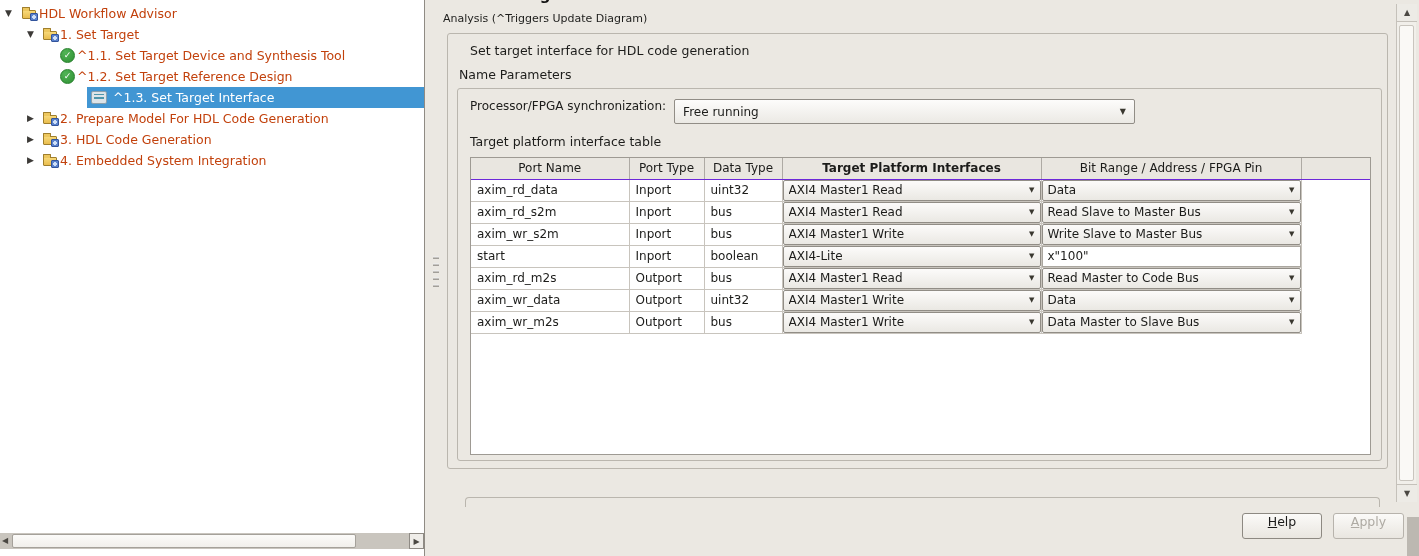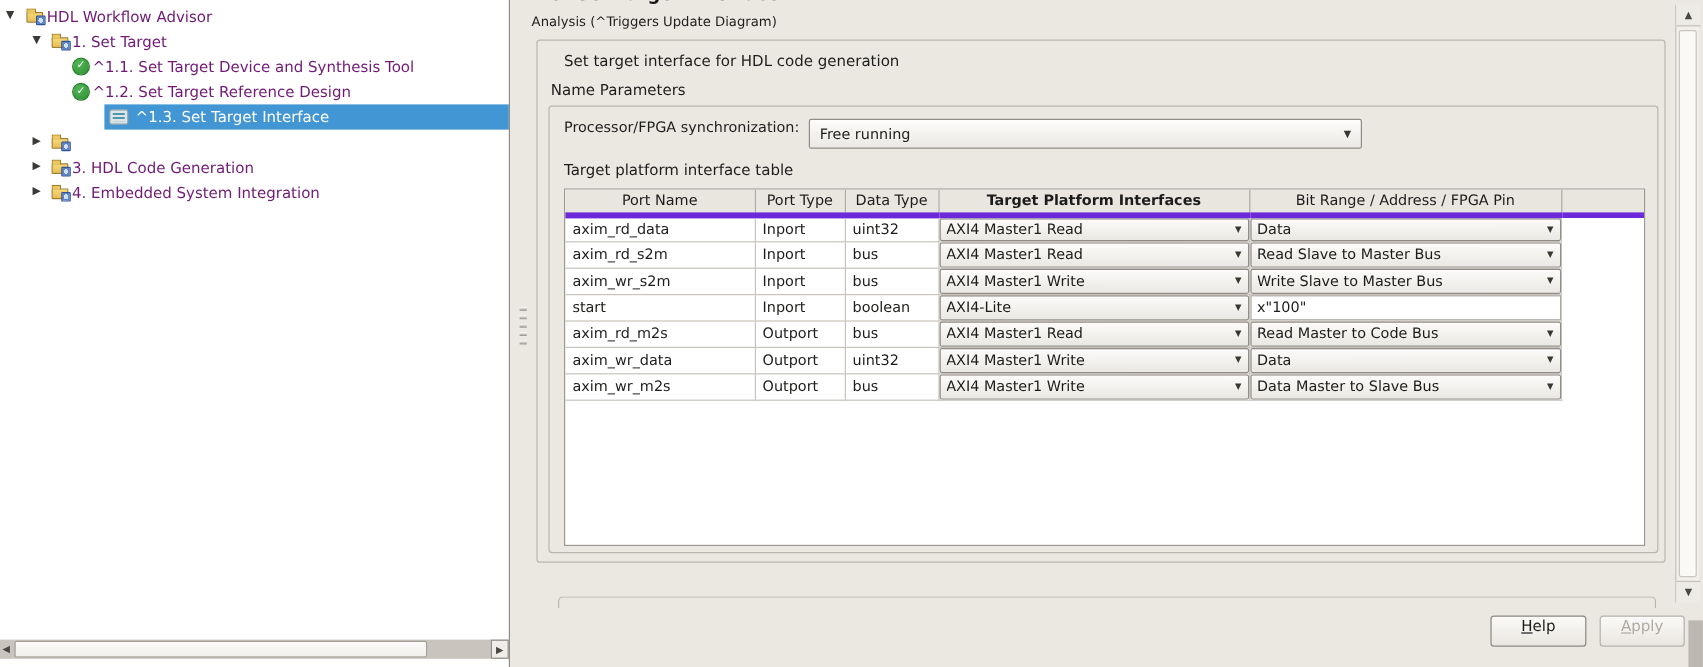--- a/index.html
+++ b/index.html
@@ -6,21 +6,21 @@
   html,body { width:1419px; height:556px; }
   body { font-family:"DejaVu Sans","Liberation Sans",sans-serif; background:#ebe8e2; overflow:hidden; }
   .window { position:relative; width:1419px; height:556px; background:#ebe8e2; }
 
   
   .tree-panel { position:absolute; left:0; top:0; width:425px; height:556px; background:#ffffff; border-right:1px solid #8f8b84; }
   .tree-rows { position:absolute; left:0; top:3px; right:0; }
   .trow { display:flex; align-items:center; height:21px; width:100%; cursor:default; }
   .exp { width:17px; font-size:9px; color:#3c3a37; display:inline-flex; align-items:center; justify-content:flex-start; line-height:1; }
   .exp.d1 { width:16px; }
-  .tlabel { font-size:12.5px; color:#701a75; white-space:nowrap; }
+  .tlabel { font-size:12.5px; color:#c2410c; white-space:nowrap; }
   .tlabel.sel { color:#ffffff; }
   .selbox { flex:1; align-self:stretch; background:#4196d3; display:flex; align-items:center; gap:6px; padding-left:4px; }
 
   .ficon { width:17px; height:15px; position:relative; flex:none; }
   .fbody { position:absolute; left:0; top:4px; width:14px; height:9px; background:linear-gradient(#f7d878,#e9bd4e); border:1px solid #a07f2c; border-radius:1px; }
   .fbody::before { content:""; position:absolute; left:-1px; top:-4px; width:6px; height:3px; background:#edc75e; border:1px solid #a07f2c; border-bottom:none; border-radius:1px 1px 0 0; }
   .fbadge { position:absolute; right:1px; bottom:0; width:8px; height:8px; background:radial-gradient(circle at 50% 50%, #cfe0f7 0 2px, #5b82cc 2px); border:1px solid #32549c; border-radius:1px; }
 
   .chk { width:17px; display:flex; flex:none; }
   .chkc { width:15px; height:15px; border-radius:50%; background:radial-gradient(circle at 35% 30%, #52b456, #2f9133); border:1px solid #27802c; display:flex; align-items:center; justify-content:center; }
@@ -50,21 +50,21 @@
   .group-b { position:absolute; left:457px; top:88px; width:925px; height:373px; border:1px solid #bab6ae; border-radius:3px; }
 
   .sync-row { position:absolute; left:470px; top:99px; width:665px; height:25px; display:flex; align-items:flex-start; }
   .sync-row label { font-size:12px; color:#1d1d1b; margin-right:8px; white-space:nowrap; }
   .bigcombo { flex:1; height:25px; border:1px solid #918d86; border-radius:2px; background:linear-gradient(#fdfcfb,#ebe9e4); display:flex; align-items:center; padding:0 8px; font-size:12px; color:#1c1c1a; }
   .bigcombo .carrow { margin-left:auto; font-size:8px; }
 
   .table-label { position:absolute; left:470px; top:134px; font-size:12.5px; color:#1d1d1b; }
   .table-wrap { position:absolute; left:470px; top:157px; width:901px; height:298px; background:#ffffff; border:1px solid #9e9a93; overflow:hidden; }
   .iface-table { border-collapse:collapse; table-layout:fixed; width:899px; font-size:12px; color:#1c1c1a; }
-  .iface-table th { height:21px; background:#e9e6e0; border-right:1px solid #aeaaa4; border-bottom:5px solid #6d28d9; font-weight:normal; text-align:center; padding:0; white-space:nowrap; }
+  .iface-table th { height:21px; background:#e9e6e0; border-right:1px solid #aeaaa4; border-bottom:1px solid #6d28d9; font-weight:normal; text-align:center; padding:0; white-space:nowrap; }
   .iface-table th.bold { font-weight:bold; }
   .iface-table th.filler { border-right:none; }
   .iface-table td { height:22px; padding:0; border-right:1px solid #c8c4bd; border-bottom:1px solid #c8c4bd; position:relative; white-space:nowrap; }
   .iface-table td.txt { padding-left:6px; }
   .iface-table td.fill { border:none; background:#ffffff; }
   .cellcombo { position:absolute; inset:0; border:1px solid #918d86; border-radius:2px; background:linear-gradient(#fcfbfa,#eae8e3); display:flex; align-items:center; padding:0 5px; gap:4px; }
   .cellcombo .cv { flex:1; overflow:hidden; white-space:nowrap; }
   .carrow { font-size:7px; color:#39372f; line-height:1; }
   .celledit { position:absolute; inset:0; border:1px solid #aaa69f; background:#ffffff; display:flex; align-items:center; padding:0 5px; }
 
@@ -137,20 +137,21 @@
           <span class="tlabel sel">^1.3. Set Target Interface</span>
         </div>
       </div>
 
       <div class="trow" style="padding-left:27px">
         <span class="exp d1">▶</span>
         <span class="ficon">
             <span class="fbody"></span>
             <span class="fbadge"></span>
           </span>
+        <span class="tlabel">2. Prepare Model For HDL Code Generation</span>
       </div>
 
       <div class="trow" style="padding-left:27px">
         <span class="exp d1">▶</span>
         <span class="ficon">
             <span class="fbody"></span>
             <span class="fbadge"></span>
           </span>
         <span class="tlabel">3. HDL Code Generation</span>
       </div>

